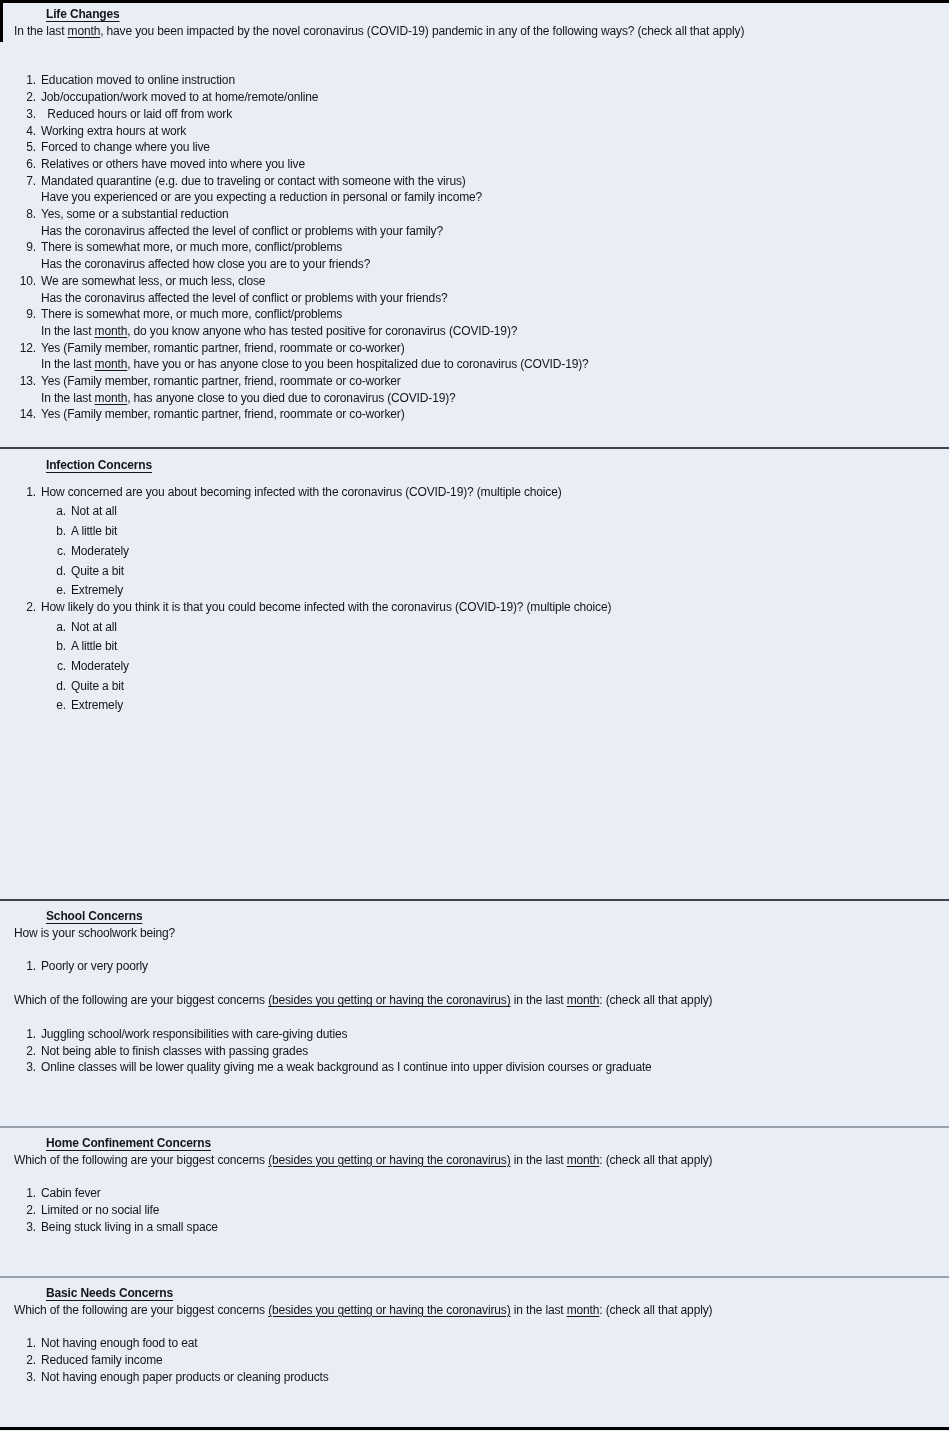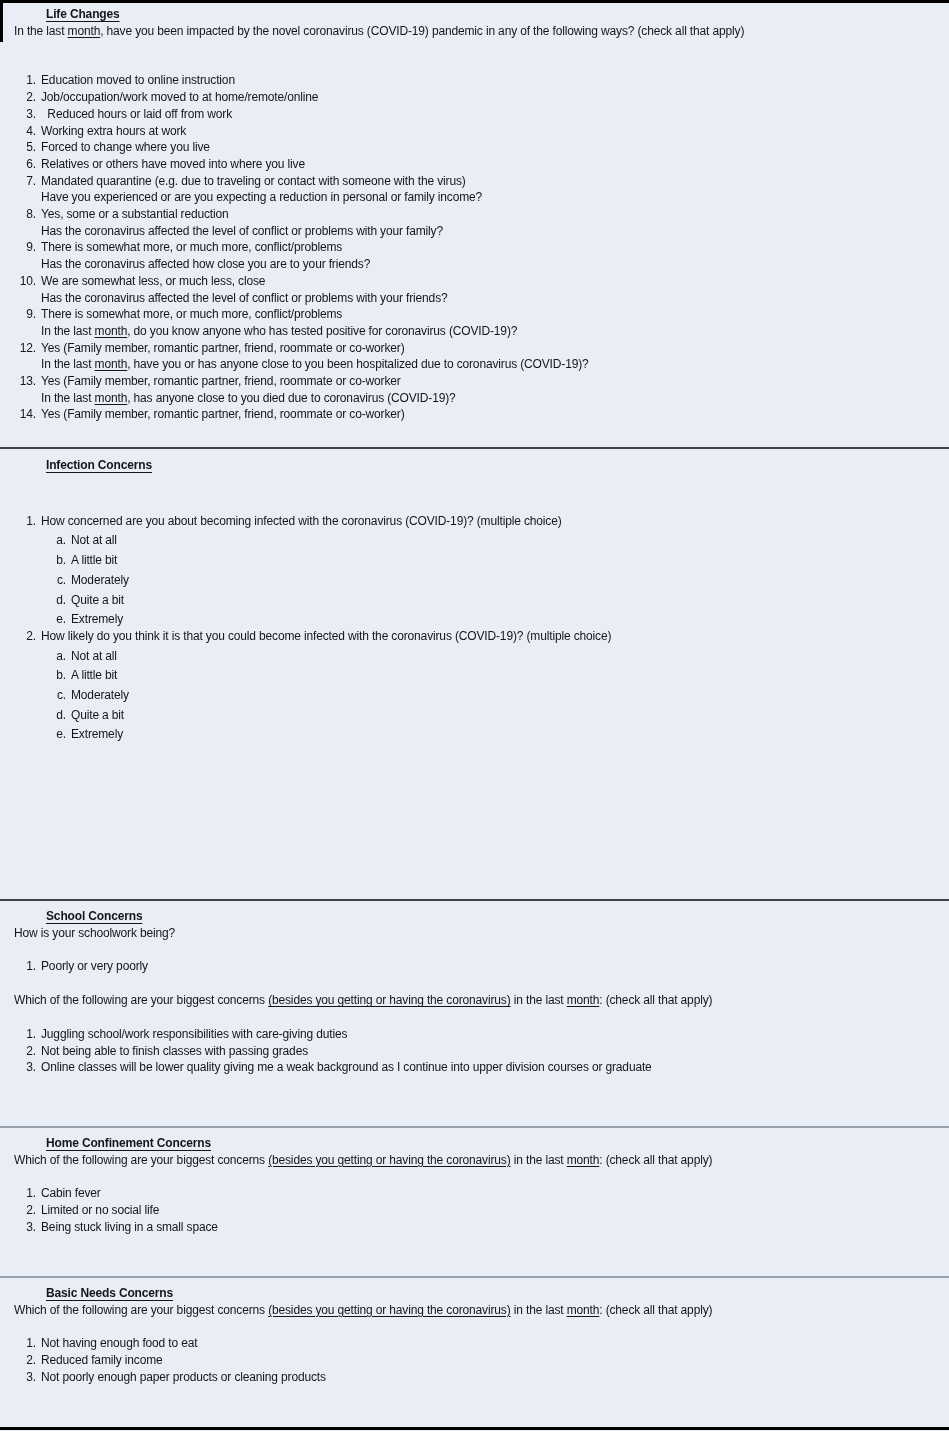--- a/index.html
+++ b/index.html
@@ -37,21 +37,21 @@
   .sec-title{font-weight:bold;padding-left:32px;}
   .sec-title .t{text-decoration:underline;text-underline-offset:2.5px;text-decoration-thickness:1.2px;}
 
   .ul{text-decoration:underline;text-underline-offset:2px;text-decoration-thickness:1px;}
 
   .li-num{display:inline-block;width:22px;text-align:right;margin-right:5px;vertical-align:top;}
   .li-text{white-space:pre-wrap;}
 
   .opt-row{margin-top:3px;}
   .opt-letter{display:inline-block;width:52px;text-align:right;margin-right:5px;}
-  .questions > .q-row:first-child{margin-top:39px;}
+  .questions > .q-row:first-child{margin-top:10px;}
 
   .mt20{margin-top:17px;}
   .mt21{margin-top:33px;}
 </style>
 </head>
 <body>
 
 <div class="page">
   <div class="top-border"></div>
   <div class="corner-mark"></div>
@@ -133,18 +133,18 @@
   </section>
 
   <div class="divider divider-light div-4"></div>
 
   <section class="sec sec-basic">
     <div class="sec-title"><span class="t">Basic Needs Concerns</span></div>
     <div class="line">Which of the following are your biggest concerns <span class="ul">(besides you getting or having the coronavirus)</span> in the last <span class="ul">month</span>: (check all that apply)</div>
     <div class="mt20">
         <div class="li-row"><span class="li-num">1.</span><span class="li-text">Not having enough food to eat</span></div>
         <div class="li-row"><span class="li-num">2.</span><span class="li-text">Reduced family income</span></div>
-        <div class="li-row"><span class="li-num">3.</span><span class="li-text">Not poorly enough paper products or cleaning products</span></div>
+        <div class="li-row"><span class="li-num">3.</span><span class="li-text">Not having enough paper products or cleaning products</span></div>
       </div>
   </section>
 
   <div class="bottom-border"></div>
 </div>
 
 </body></html>

